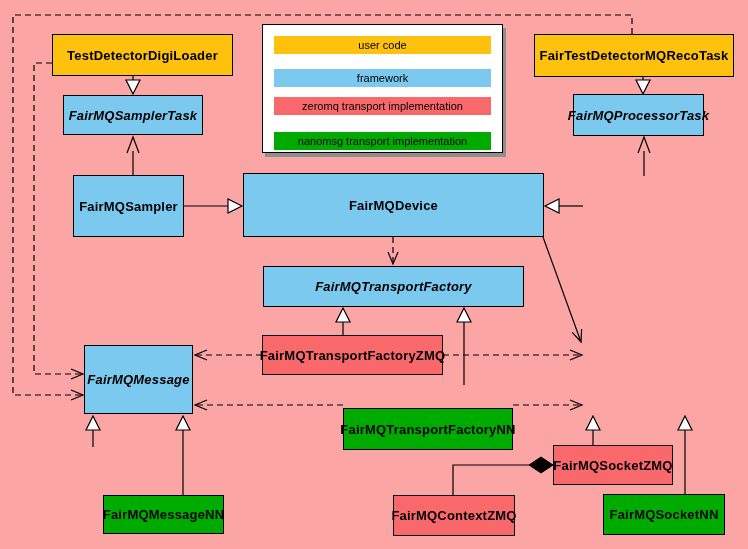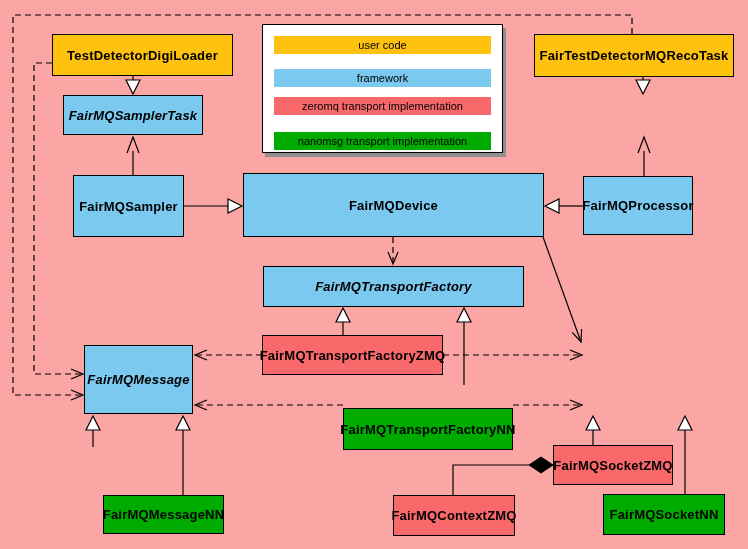--- a/index.html
+++ b/index.html
@@ -95,26 +95,26 @@
     <div class="legend-strip c-fw" style="top:44px;">framework</div>
     <div class="legend-strip c-nn" style="top:107px;">nanomsg transport implementation</div>
   </div>
 
   <div class="node c-user" style="left:52px;top:34px;width:181px;height:42px;">TestDetectorDigiLoader</div>
 
   <div class="node c-fw abstract" style="left:63px;top:95px;width:140px;height:40px;">FairMQSamplerTask</div>
 
   <div class="node c-user" style="left:534px;top:34px;width:200px;height:43px;">FairTestDetectorMQRecoTask</div>
 
+  <div class="node c-fw abstract" style="left:573px;top:94px;width:131px;height:42px;">FairMQProcessorTask</div>
 
   <div class="node c-fw" style="left:73px;top:175px;width:111px;height:62px;">FairMQSampler</div>
 
   <div class="node c-fw" style="left:243px;top:173px;width:301px;height:64px;">FairMQDevice</div>
 
-  <div class="node c-fw" style="left:583px;top:176px;width:110px;height:59px;">FairMQProcessor</div>
 
   <div class="node c-fw abstract" style="left:263px;top:266px;width:261px;height:41px;text-align:right;">FairMQTransportFactory</div>
 
   <div class="node c-fw abstract" style="left:84px;top:345px;width:109px;height:69px;">FairMQMessage</div>
 
   <div class="node c-zmq" style="left:262px;top:335px;width:181px;height:40px;">FairMQTransportFactoryZMQ</div>
 
   <div class="node c-nn" style="left:343px;top:408px;width:170px;height:42px;text-align:center;">FairMQTransportFactoryNN</div>
 
 

